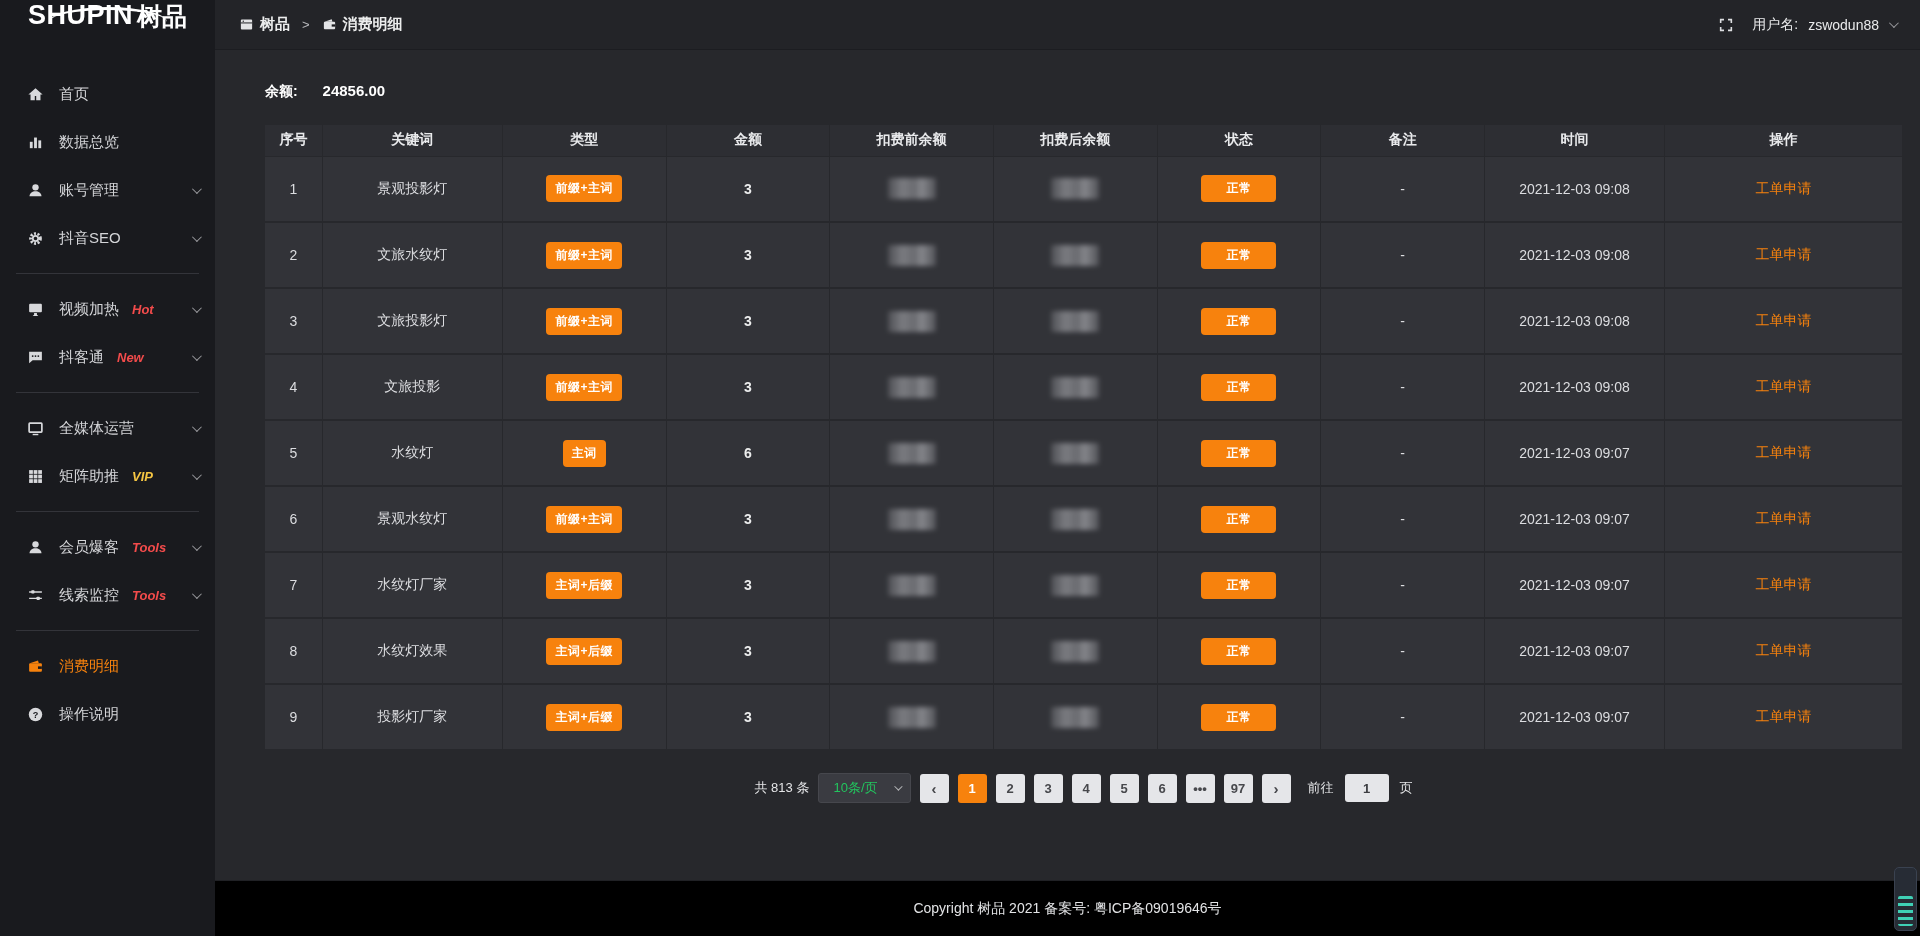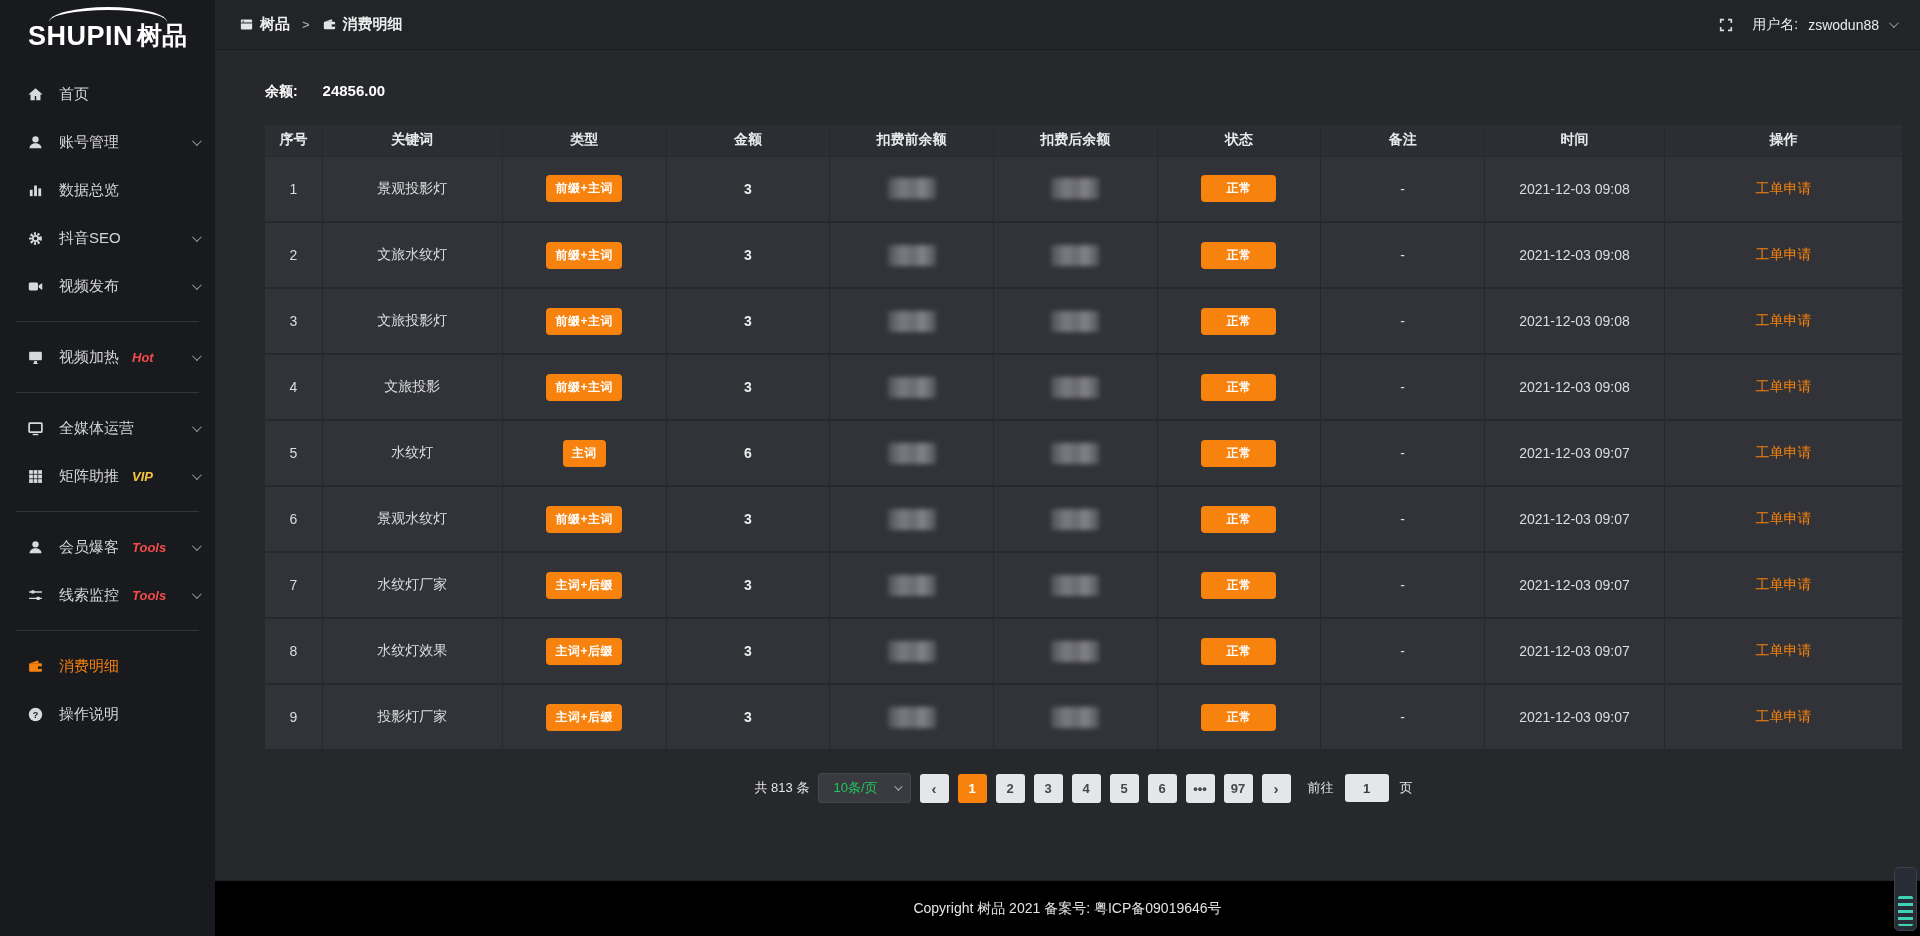--- a/index.html
+++ b/index.html
@@ -2,21 +2,21 @@
 <html style="--accent: #f7820d;"><head>
 <meta charset="utf-8">
 <style>
   * { box-sizing: border-box; margin: 0; padding: 0; }
   html,body { width:1920px; height:936px; overflow:hidden; background:#27282c;
     font-family:"Liberation Sans","DejaVu Sans",sans-serif; }
   .app { display:flex; height:100%; }
 
   
   .sidebar { width:215px; flex-shrink:0; background:#191a1e; color:#d4d5d8; display:flex; flex-direction:column; }
-  .logo { height:64px; position:relative; display:flex; align-items:flex-end; justify-content:center; padding-bottom:12px; cursor:pointer; }
+  .logo { height:64px; position:relative; display:flex; align-items:flex-start; justify-content:center; padding-bottom:12px; cursor:pointer; }
   .logo-arc { position:absolute; top:7px; left:50%; transform:translateX(-50%); width:118px; height:15px;
     border-top:3px solid #fff; border-radius:50% 50% 0 0 / 100% 100% 0 0; }
   .logo-en { font-size:27px; font-weight:800; color:#fff; letter-spacing:0.5px; }
   .logo-cjk { font-size:25px; font-weight:800; color:#fff; margin-left:4px; }
   .menu { flex:1; padding-top:6px; }
   .menu-item { height:48px; display:flex; align-items:center; padding:0 16px 0 27px; font-size:15px; cursor:pointer; }
   .menu-item .icon { width:17px; height:17px; margin-right:15px; color:#d8d9dc; flex-shrink:0; }
   .menu-item.active { color:var(--accent,#f7820d); }
   .menu-item.active .icon { color:var(--accent,#f7820d); }
   .menu-label { white-space:nowrap; }
@@ -101,67 +101,72 @@
           <span class="icon">
             <svg viewBox="0 0 24 24">
               <path fill="currentColor" d="M12 3L2 12h3v8h6v-6h2v6h6v-8h3z"></path>
             </svg>
           </span>
           <span class="menu-label">首页</span>
         </div>
         <div class="menu-item">
           <span class="icon">
             <svg viewBox="0 0 24 24" fill="currentColor">
-              <circle cx="12" cy="7.5" r="4.5"></circle>
-              <path d="M3.5 20c.5-4.5 4-7 8.5-7s8 2.5 8.5 7z"></path>
-            </svg>
-          </span>
-          <span class="menu-label">账号管理</span>
-          <span class="caret"></span>
-        </div>
-        <div class="menu-item">
-          <span class="icon">
-            <svg viewBox="0 0 24 24" fill="currentColor">
               <rect x="4" y="11" width="4" height="9"></rect>
               <rect x="10" y="5" width="4" height="15"></rect>
               <rect x="16" y="9" width="4" height="11"></rect>
             </svg>
           </span>
           <span class="menu-label">数据总览</span>
         </div>
         <div class="menu-item">
           <span class="icon">
+            <svg viewBox="0 0 24 24" fill="currentColor">
+              <circle cx="12" cy="7.5" r="4.5"></circle>
+              <path d="M3.5 20c.5-4.5 4-7 8.5-7s8 2.5 8.5 7z"></path>
+            </svg>
+          </span>
+          <span class="menu-label">账号管理</span>
+          <span class="caret"></span>
+        </div>
+        <div class="menu-item">
+          <span class="icon">
             <svg viewBox="0 0 24 24" fill="none" stroke="currentColor">
               <circle cx="12" cy="12" r="7" stroke-width="4" stroke-dasharray="2.8 2.2"></circle>
               <circle cx="12" cy="12" r="3.8" stroke-width="2.5"></circle>
             </svg>
           </span>
           <span class="menu-label">抖音SEO</span>
           <span class="caret"></span>
         </div>
-        <div class="menu-item">
-          <span class="icon">
-            <svg viewBox="0 0 24 24" fill="currentColor">
-              <rect x="2.5" y="6.5" width="13" height="11" rx="2"></rect>
-              <path d="M16.5 10.5L21.5 7v10l-5-3.5z"></path>
-            </svg>
-          </span>
-          <span class="menu-label">视频发布</span>
-          <span class="caret"></span>
-        </div>
         <div class="menu-divider"></div>
         <div class="menu-item">
           <span class="icon">
             <svg viewBox="0 0 24 24" fill="currentColor">
               <rect x="3" y="4" width="18" height="12" rx="1.5"></rect>
               <path d="M10 17h4v2.5l2 1.5H8l2-1.5z"></path>
             </svg>
           </span>
           <span class="menu-label">视频加热</span>
           <span class="menu-tag" style="color: rgb(242, 75, 75); font-style: italic;">Hot</span>
+          <span class="caret"></span>
+        </div>
+        <div class="menu-item">
+          <span class="icon">
+            <svg viewBox="0 0 24 24">
+              <path fill="currentColor" d="M3 4h18v12H8l-5 4z"></path>
+              <g fill="#191a1e">
+                <circle cx="8" cy="10" r="1.3"></circle>
+                <circle cx="12" cy="10" r="1.3"></circle>
+                <circle cx="16" cy="10" r="1.3"></circle>
+              </g>
+            </svg>
+          </span>
+          <span class="menu-label">抖客通</span>
+          <span class="menu-tag" style="color: rgb(242, 75, 75);">New</span>
           <span class="caret"></span>
         </div>
         <div class="menu-divider"></div>
         <div class="menu-item">
           <span class="icon">
             <svg viewBox="0 0 24 24">
               <rect x="3" y="4.5" width="18" height="12.5" rx="1" fill="none" stroke="currentColor" stroke-width="2.4"></rect>
               <path fill="currentColor" d="M8 19.5h8v2H8z"></path>
             </svg>
           </span>

